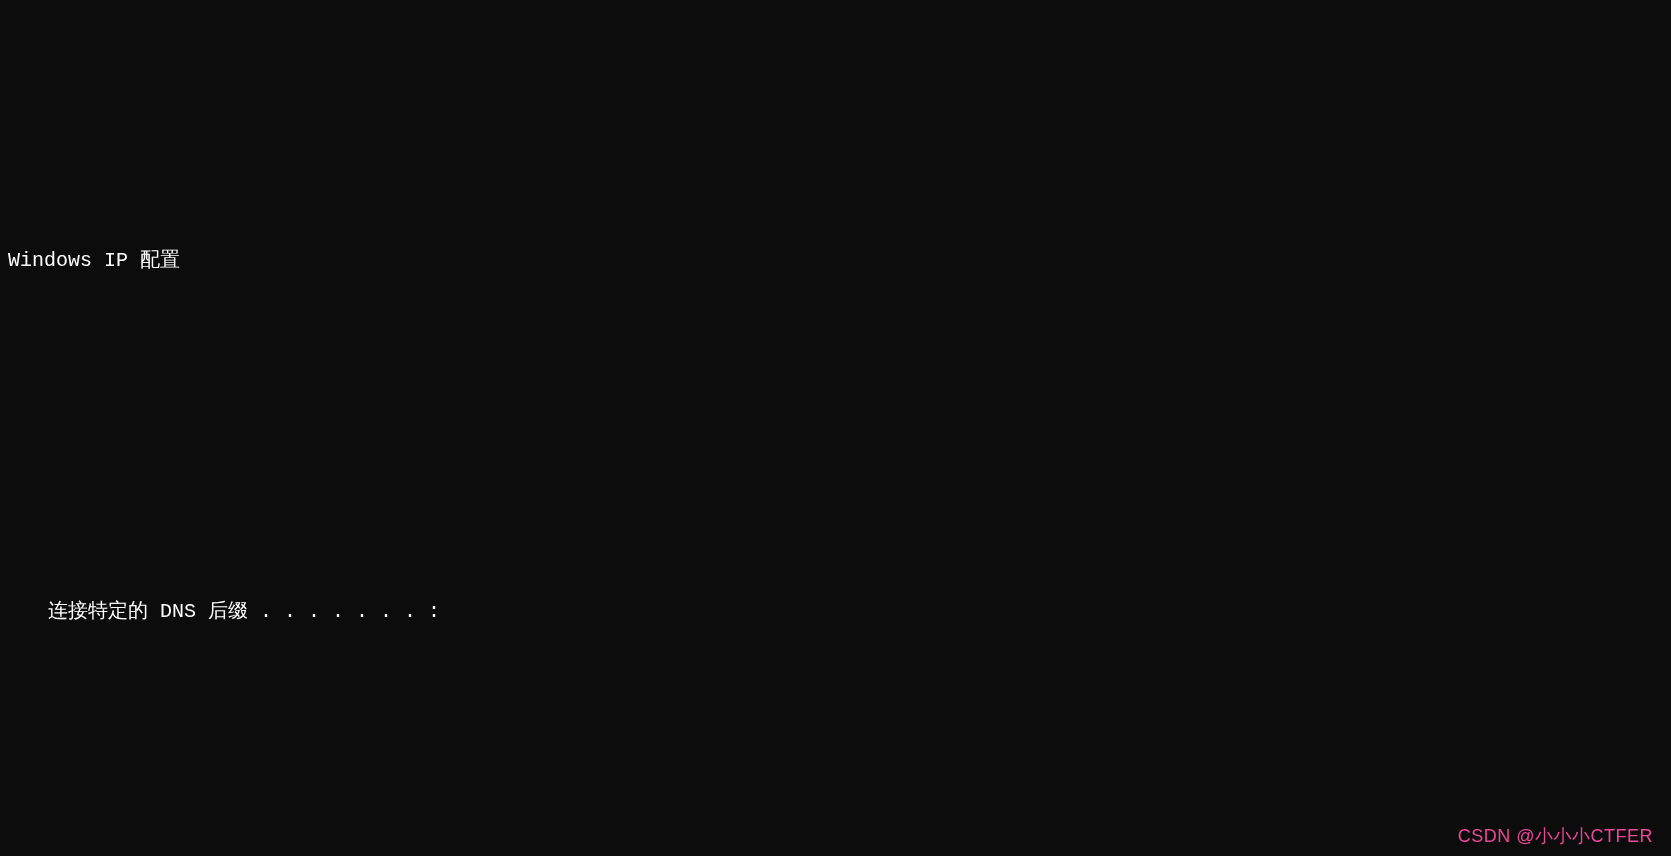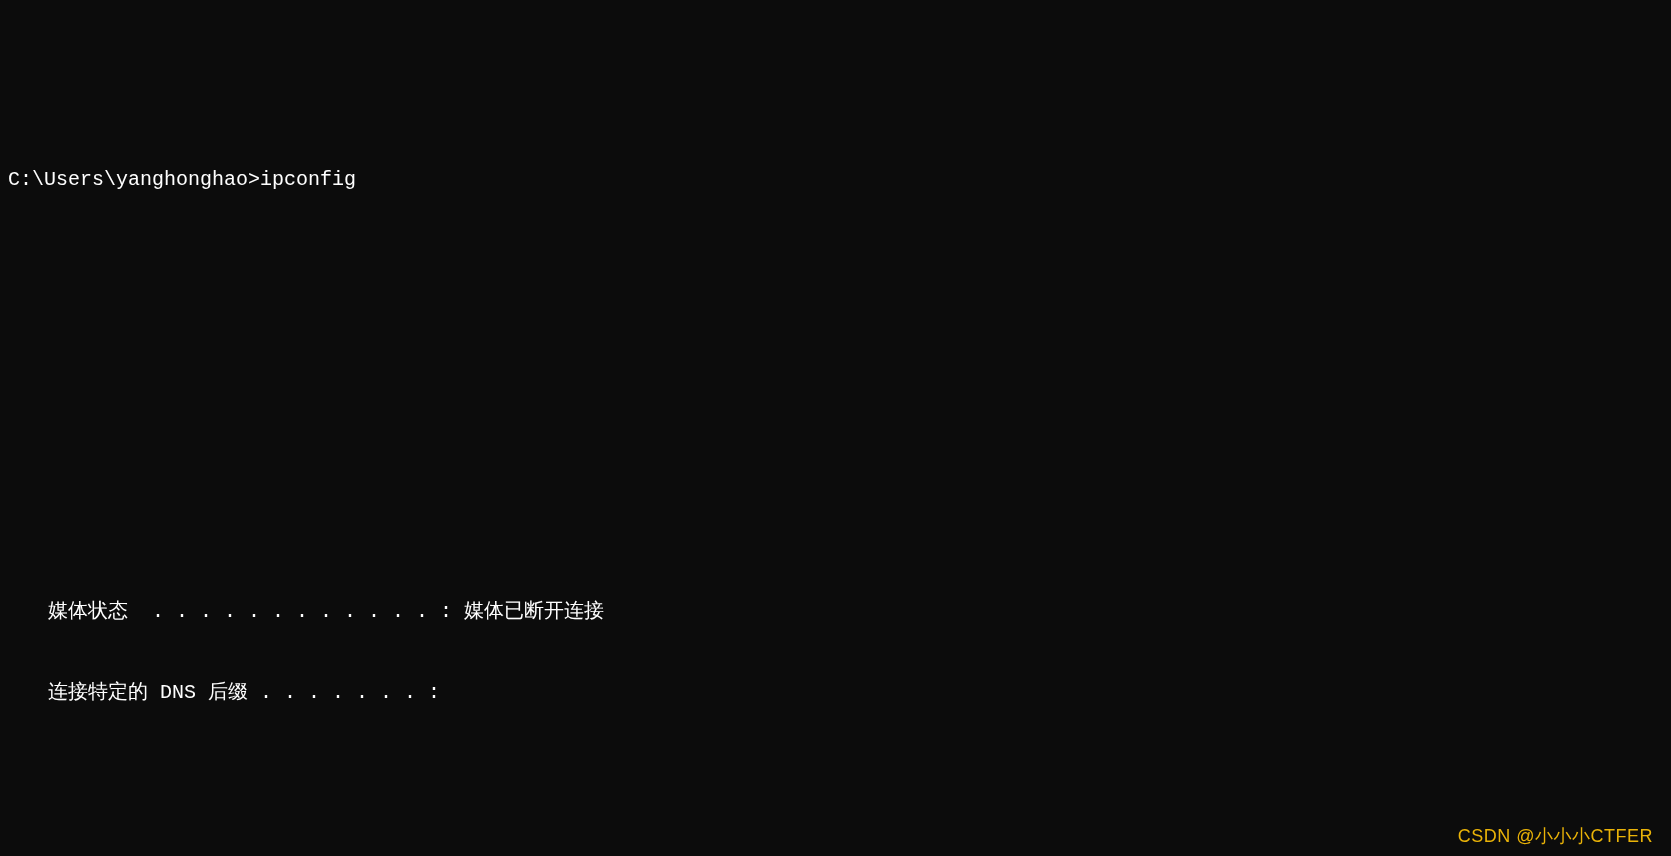--- a/index.html
+++ b/index.html
@@ -23,39 +23,38 @@
     .terminal-line {
       display: block;
     }
     .indent {
       padding-left: 40px;
     }
     .watermark {
       position: absolute;
       bottom: 8px;
       right: 18px;
-      color: #eab308;
+      color: #ec4899;
       font-size: 18px;
       font-family: Arial, sans-serif;
       letter-spacing: 0.5px;
     }
   </style>
 </head>
 <body>
 
 
 
 <div>
-  <span class="terminal-line">C:\Users\yanghonghao&gt;ipconfig</span>
   <span class="terminal-line"> </span>
+  <span class="terminal-line">Windows IP 配置</span>
   <span class="terminal-line"> </span>
   <span class="terminal-line"> </span>
 
   <span class="terminal-line"> </span>
-  <span class="terminal-line indent">媒体状态  . . . . . . . . . . . . : 媒体已断开连接</span>
   <span class="terminal-line indent">连接特定的 DNS 后缀 . . . . . . . :</span>
   
 
   
   
   
   
   
 
   

